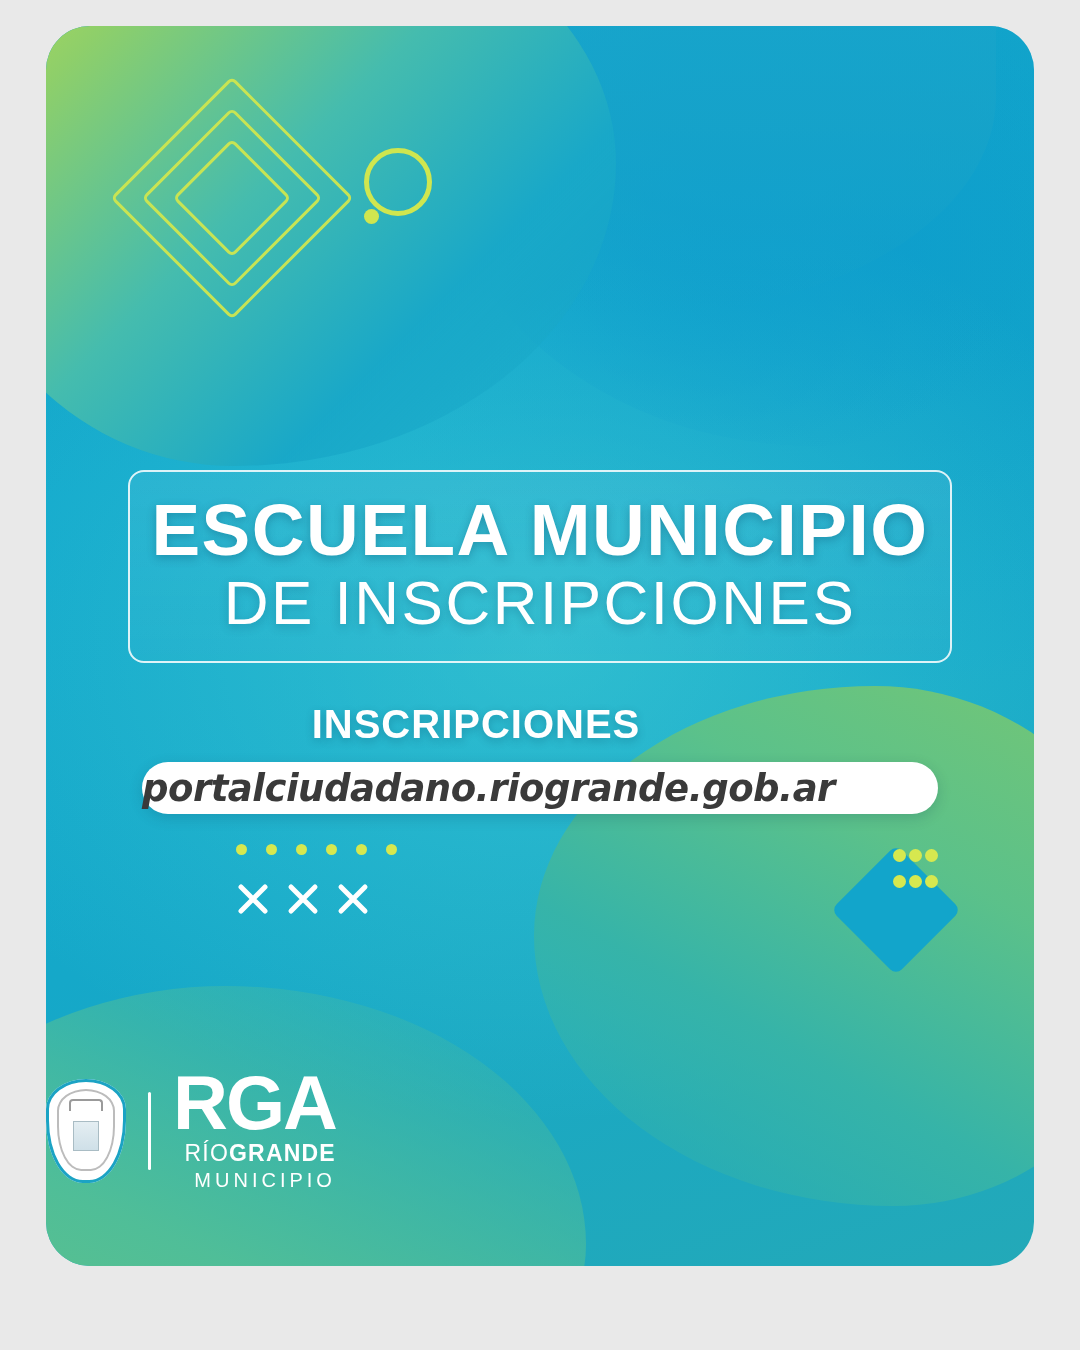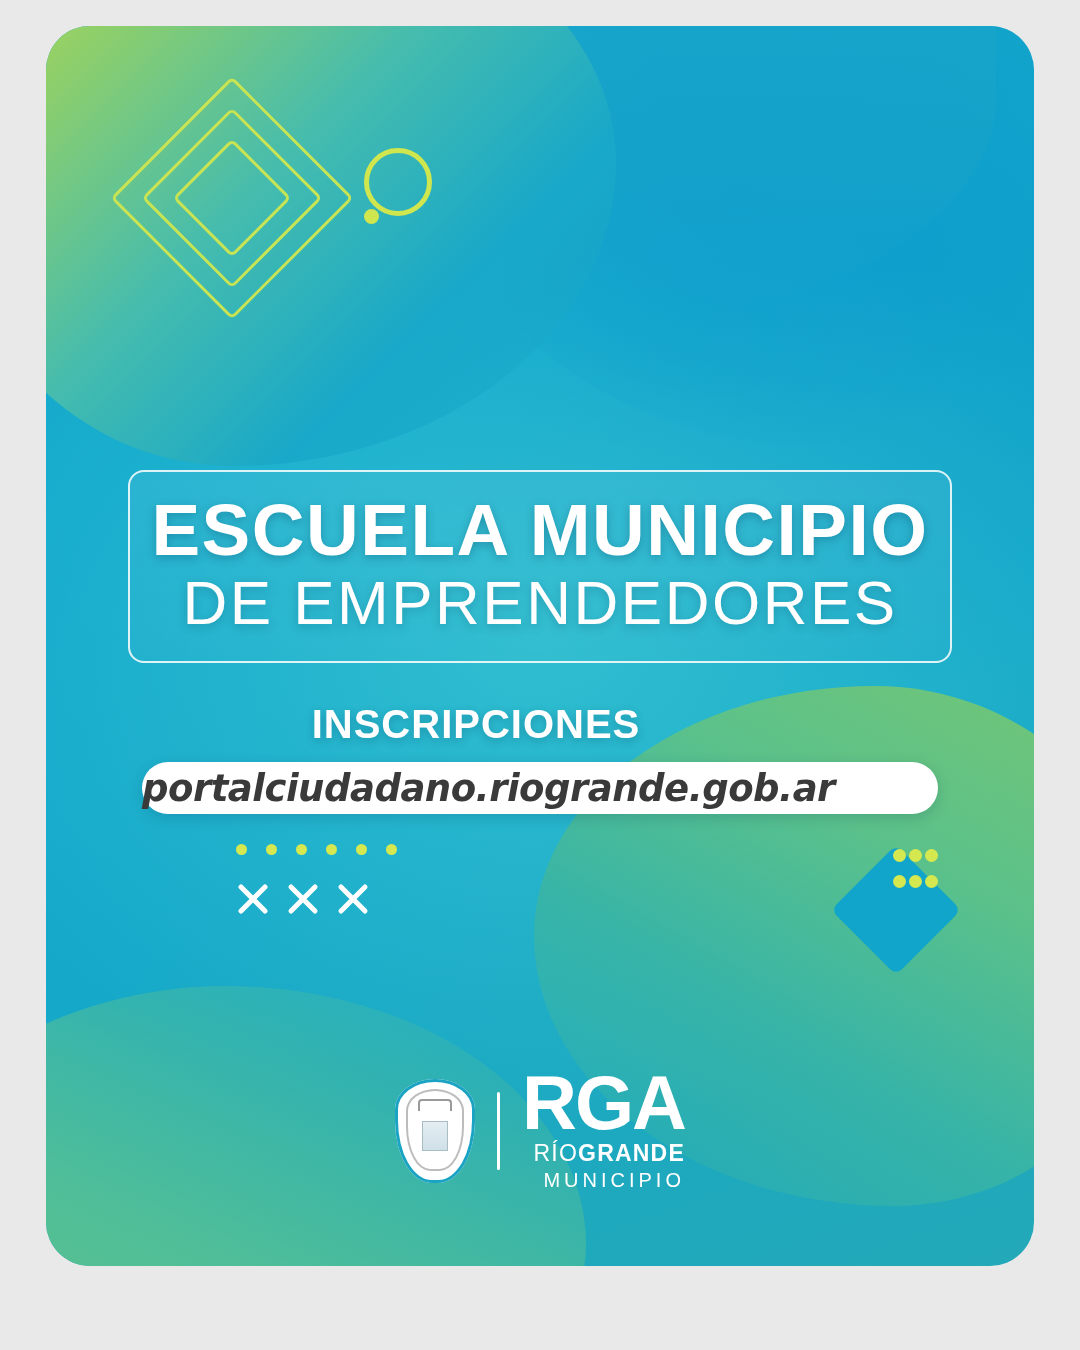--- a/index.html
+++ b/index.html
@@ -263,21 +263,21 @@
   }
 
   
   .footer-logo {
     position: absolute;
     left: 0;
     bottom: 74px;
     width: 988px;
     display: flex;
     align-items: center;
-    justify-content: center;
+    justify-content: flex-start;
     gap: 16px;
   }
   .crest {
     width: 80px;
     height: 104px;
     position: relative;
   }
   .crest-shape {
     position: absolute;
     inset: 0;
@@ -370,21 +370,21 @@
       <span class="dl1"></span>
       <span class="dl2"></span>
       <span class="dl3"></span>
     </div>
 
     <div class="ring"></div>
     <div class="ring-dot"></div>
 
     <div class="title-plate">
       <span class="title-main">ESCUELA MUNICIPIO</span>
-      <span class="title-sub">DE EMPRENDEDORES</span>
+      <span class="title-sub">DE INSCRIPCIONES</span>
     </div>
 
     <div class="inscripciones">INSCRIPCIONES</div>
 
     <div class="url-pill">
       <span>portalciudadano.riogrande.gob.ar</span>
     </div>
 
     <div class="dot-row">
       <i></i>

